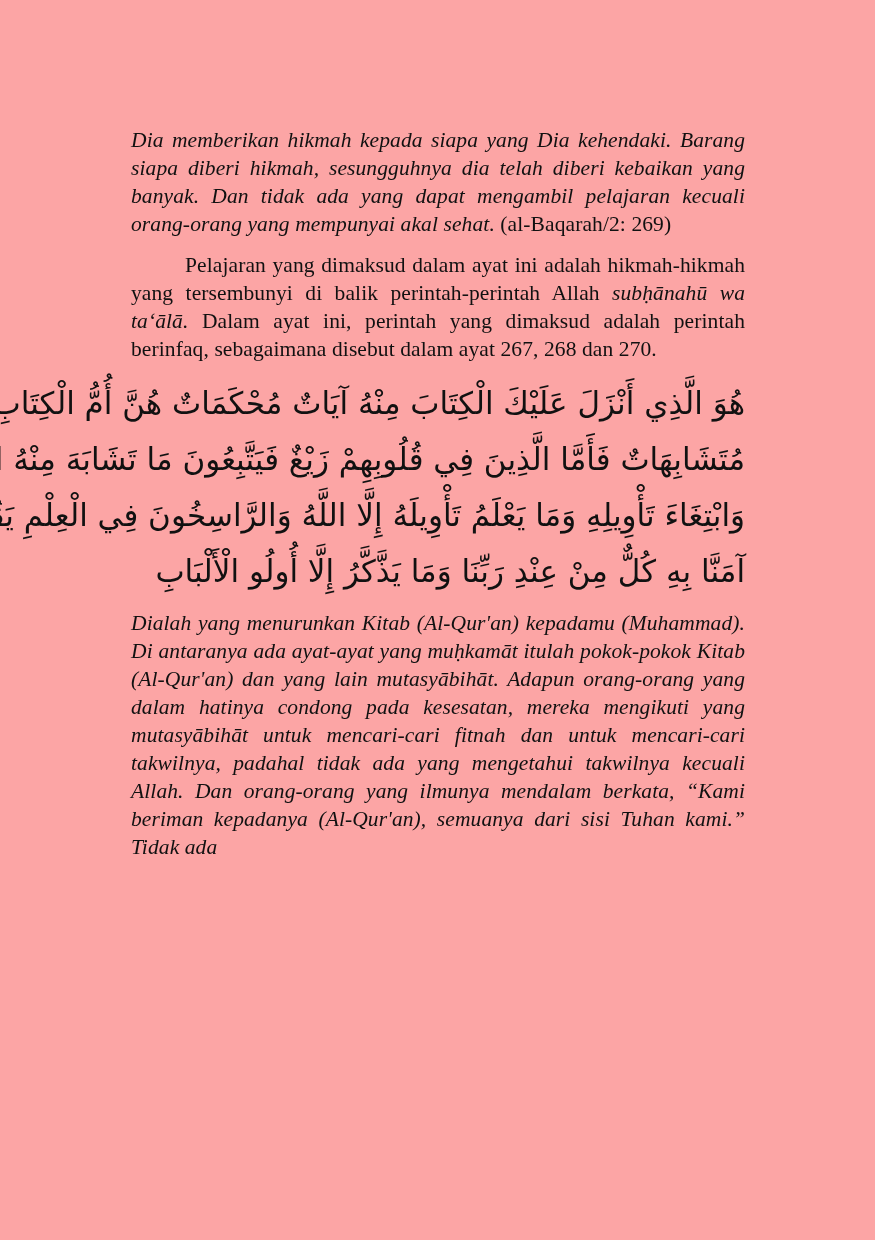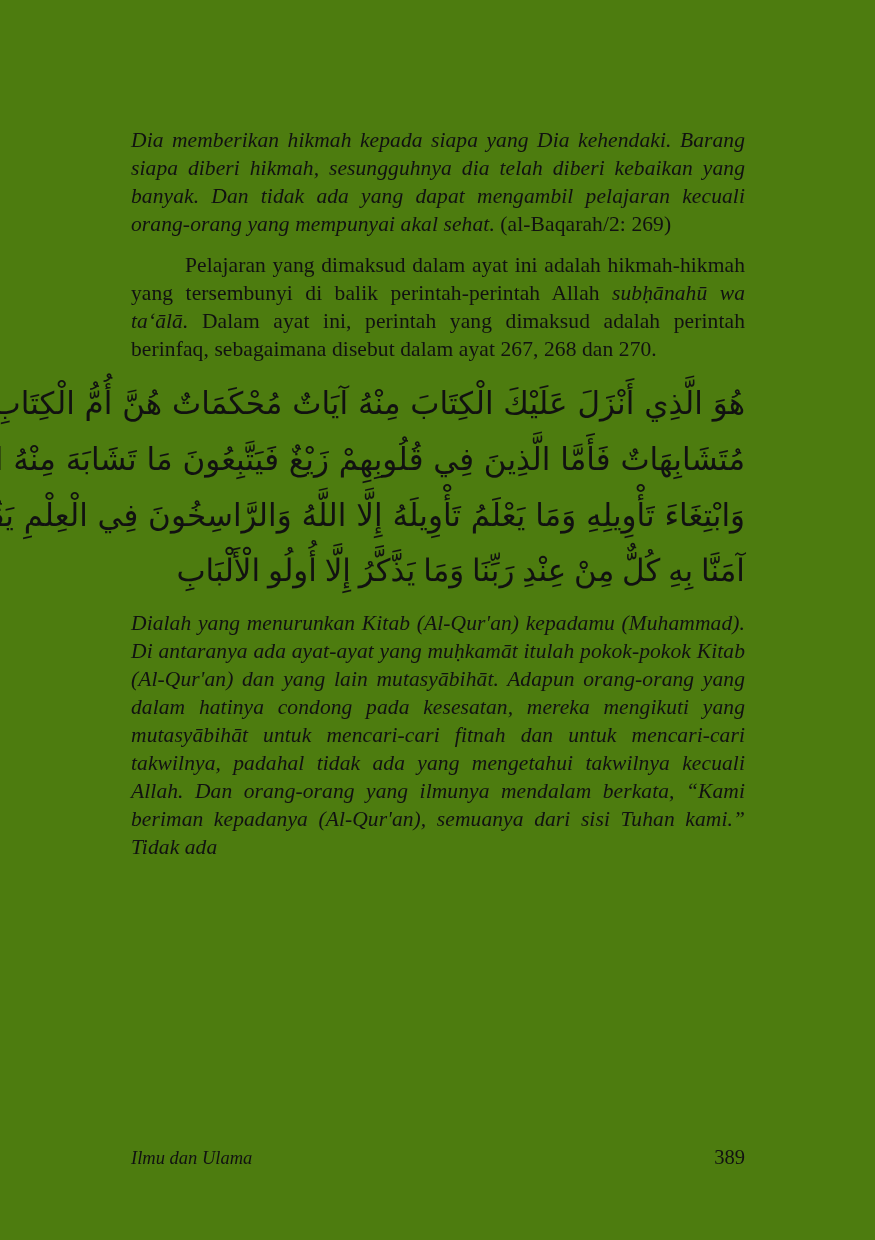--- a/index.html
+++ b/index.html
@@ -6,21 +6,21 @@
   html, body {
     margin: 0;
     padding: 0;
     background: #e8e8e8;
   }
   .page {
     position: relative;
     width: 875px;
     height: 1240px;
     margin: 0 auto;
-    background: #4d7c0f;
+    background: #fca5a5;
     color: #111111;
     font-family: "Liberation Serif", "DejaVu Serif", serif;
     overflow: hidden;
   }
   .content {
     position: absolute;
     left: 131px;
     top: 126px;
     width: 614px;
   }
@@ -44,21 +44,20 @@
   }
   .arabic .aline {
     line-height: 56px;
     text-align: justify;
     text-align-last: justify;
     white-space: nowrap;
   }
   .arabic .aline.last {
     text-align: left;
     text-align-last: right;
-    font-family: Liberation Serif, serif;
   }
   .footer {
     position: absolute;
     left: 131px;
     width: 614px;
     top: 1146px;
     display: flex;
     justify-content: space-between;
     align-items: baseline;
   }
@@ -86,17 +85,13 @@
       <div class="aline">هُوَ الَّذِي أَنْزَلَ عَلَيْكَ الْكِتَابَ مِنْهُ آيَاتٌ مُحْكَمَاتٌ هُنَّ أُمُّ الْكِتَابِ وَأُخَرُ</div>
       <div class="aline">مُتَشَابِهَاتٌ فَأَمَّا الَّذِينَ فِي قُلُوبِهِمْ زَيْغٌ فَيَتَّبِعُونَ مَا تَشَابَهَ مِنْهُ ابْتِغَاءَ الْفِتْنَةِ</div>
       <div class="aline">وَابْتِغَاءَ تَأْوِيلِهِ وَمَا يَعْلَمُ تَأْوِيلَهُ إِلَّا اللَّهُ وَالرَّاسِخُونَ فِي الْعِلْمِ يَقُولُونَ</div>
       <div class="aline last">آمَنَّا بِهِ كُلٌّ مِنْ عِنْدِ رَبِّنَا وَمَا يَذَّكَّرُ إِلَّا أُولُو الْأَلْبَابِ</div>
     </div>
 
     <p class="para translation-block"><span class="it">Dialah yang menurunkan Kitab (Al-Qur'an) kepadamu (Muhammad). Di antaranya ada ayat-ayat yang muḥkamāt itulah pokok-pokok Kitab (Al-Qur'an) dan yang lain mutasyābihāt. Adapun orang-orang yang dalam hatinya condong pada kesesatan, mereka mengikuti yang mutasyābihāt untuk mencari-cari fitnah dan untuk mencari-cari takwilnya, padahal tidak ada yang mengetahui takwilnya kecuali Allah. Dan orang-orang yang ilmunya mendalam berkata, “Kami beriman kepadanya (Al-Qur'an), semuanya dari sisi Tuhan kami.” Tidak ada</span></p>
 
   </div>
 
-  <div class="footer">
-    <span class="footer-title">Ilmu dan Ulama</span>
-    <span class="page-number">389</span>
-  </div>
 </div>
 
 </body></html>

